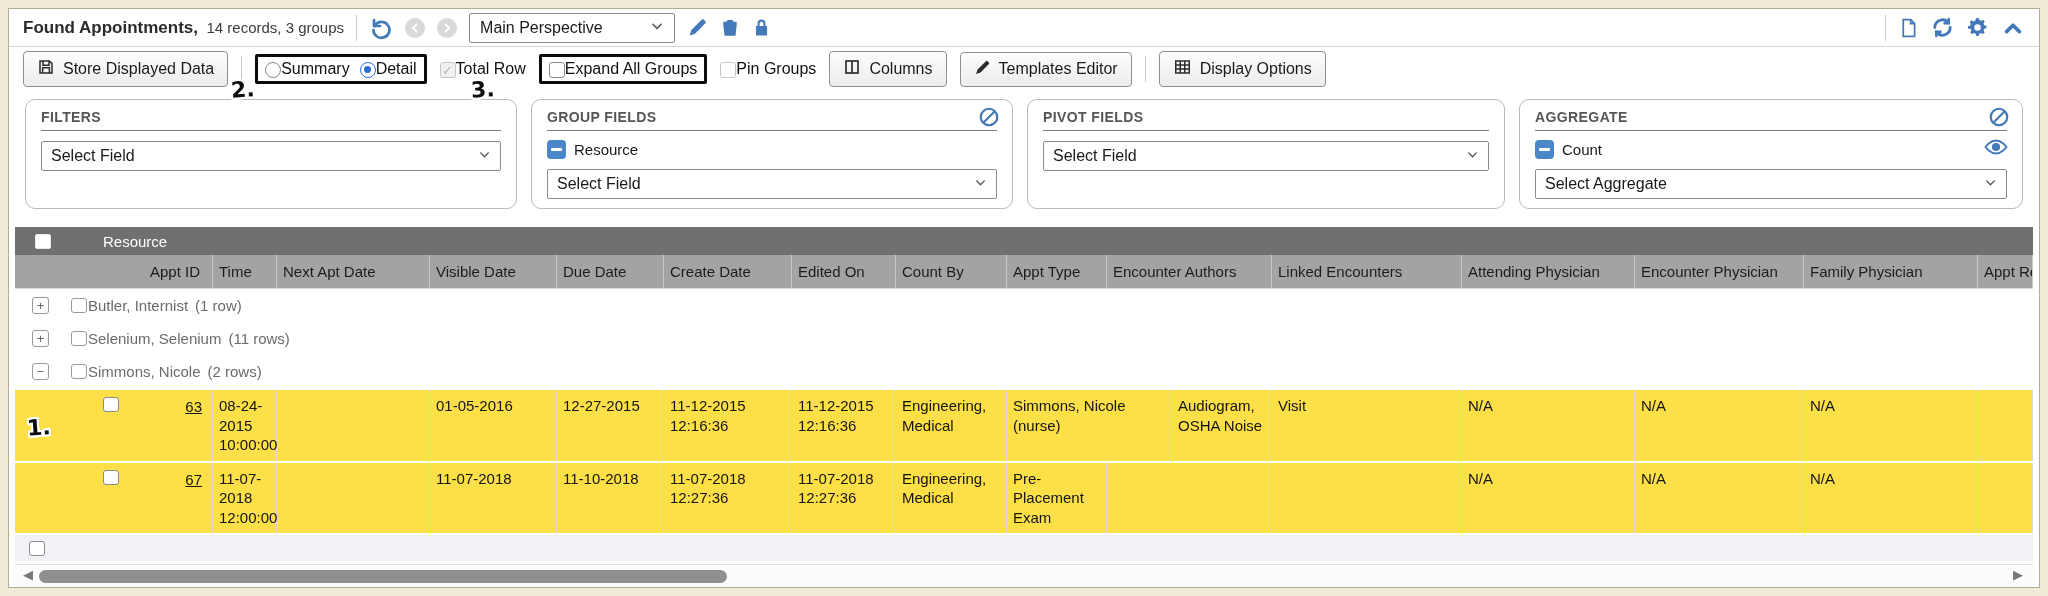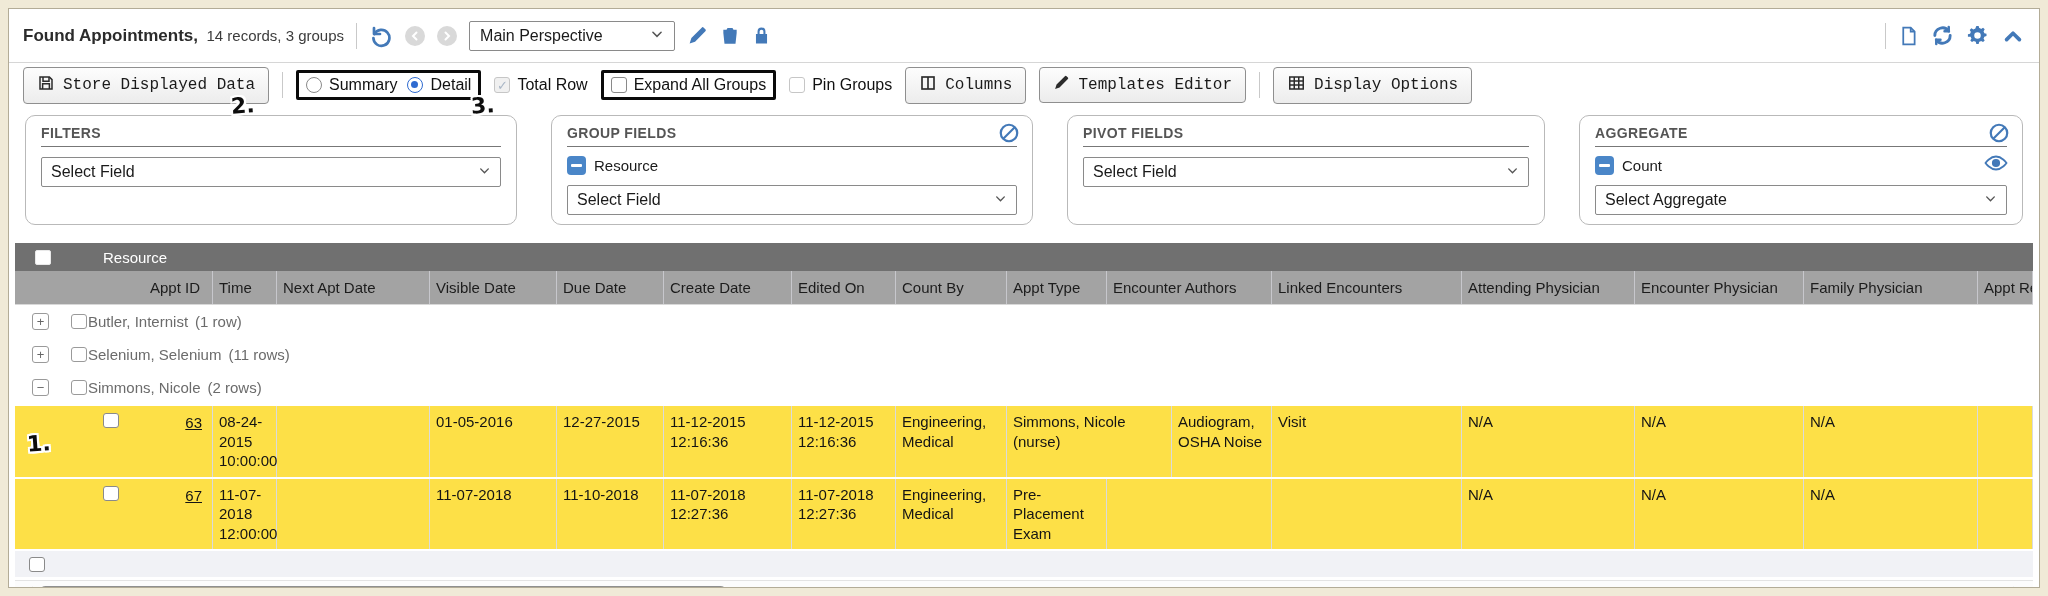--- a/index.html
+++ b/index.html
@@ -10,21 +10,21 @@
     color: #1a1a1a;
   }
   .app {
     position: absolute; left: 8px; top: 8px; width: 2032px; height: 580px;
     background: #fff; border: 1px solid #b3ac97; overflow: hidden;
   }
   .vdiv { width: 1px; height: 26px; background: #c9c9c9; flex: 0 0 1px; }
 
   
   .titlebar {
-    height: 54px; display: flex; align-items: center; gap: 12px;
+    height: 38px; display: flex; align-items: center; gap: 12px;
     padding: 0 14px; border-bottom: 1px solid #d6d6d6;
   }
   .tb-title { font-size: 17px; font-weight: bold; color: #2b2b2b; }
   .tb-sub   { font-size: 15px; color: #3c3c3c; margin-left: 4px; font-weight: normal; }
   .icon-btn { border: none; background: none; cursor: pointer; display: flex; align-items: center; padding: 0; }
   .blue { color: #4379b8; }
   .gray-circle {
     width: 20px; height: 20px; border-radius: 50%; background: #d9d9d9;
     color: #fff; display: flex; align-items: center; justify-content: center;
   }
@@ -39,46 +39,46 @@
   
   .toolbar {
     position: relative; height: 44px; display: flex; align-items: center;
     gap: 13px; padding: 0 14px; background: #fff;
   }
   .btn {
     display: inline-flex; align-items: center; gap: 8px;
     border: 1px solid #8f8f8f; border-radius: 4px;
     background: linear-gradient(#fdfdfd, #ececec);
     font-size: 16px; color: #1a1a1a; padding: 6px 13px; cursor: pointer;
-    font-family: Liberation Mono, monospace;
+    font-family: Liberation Sans, sans-serif;
   }
   .hl-box {
     display: inline-flex; align-items: center; gap: 10px;
     border: 3px solid #0a0a0a; border-radius: 2px; padding: 3px 7px;
   }
   .radio { width: 16px; height: 16px; border: 1.5px solid #8a8a8a; border-radius: 50%; background: #fff; position: relative; flex: 0 0 16px; cursor: pointer; }
   .radio.on { border-color: #2f6bd0; }
   .radio.on::after { content: ""; position: absolute; left: 3px; top: 3px; width: 7px; height: 7px; border-radius: 50%; background: #2f6bd0; }
   .cb { width: 16px; height: 16px; border: 1.5px solid #8a8a8a; border-radius: 3px; background: #fff; flex: 0 0 16px; cursor: pointer;
         display: flex; align-items: center; justify-content: center; font-size: 13px; }
   .cb.disabled { border-color: #c6c6c6; background: #f0f0f0; }
   .cb .mark { color: #a9b6c6; font-weight: bold; line-height: 1; }
   .ctrl-label { font-size: 16px; color: #111; }
-  .ctrl { display: inline-flex; align-items: center; gap: 7px; }
+  .ctrl { display: inline-flex; align-items: flex-end; }
 
   
   .step-num {
     position: absolute; z-index: 9; font-family: "DejaVu Sans", sans-serif;
     font-size: 22px; font-weight: 900; color: #0d0d0d; transform: rotate(-4deg);
     text-shadow: -2px -2px 0 #fff, 2px -2px 0 #fff, -2px 2px 0 #fff, 2px 2px 0 #fff,
                  0 -2px 0 #fff, 0 2px 0 #fff, -2px 0 0 #fff, 2px 0 0 #fff;
   }
 
   
-  .panels { display: flex; gap: 34px; padding: 8px 16px 10px; }
+  .panels { display: flex; gap: 14px; padding: 8px 16px 10px; }
   .panel {
     position: relative; border: 1px solid #b9b9b9; border-radius: 10px;
     height: 110px; padding: 9px 15px; background: #fff;
   }
   .p-filters   { flex: 0 0 492px; }
   .p-group     { flex: 0 0 482px; }
   .p-pivot     { flex: 0 0 478px; }
   .p-aggregate { flex: 1; }
   .panel-title {
     font-size: 14px; font-weight: bold; color: #555; letter-spacing: .4px;

